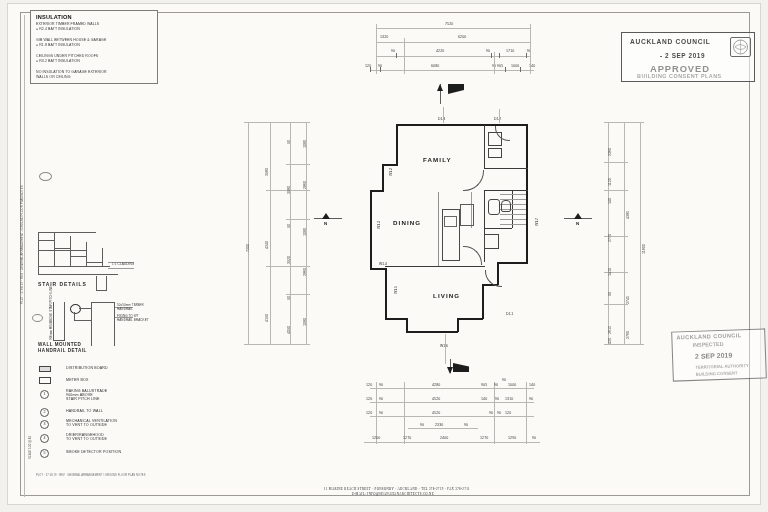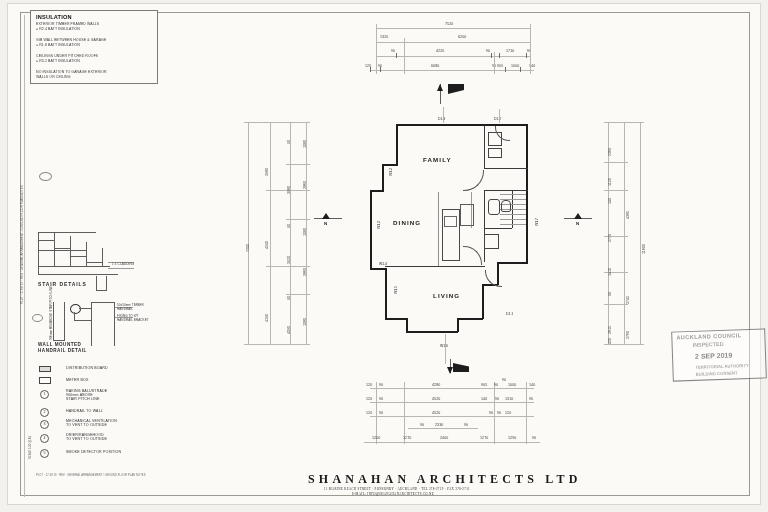--- a/index.html
+++ b/index.html
@@ -406,28 +406,40 @@
       <div class="dim" style="left:500px;top:432px;">1290</div>
       <div class="dim" style="left:524px;top:432px;">90</div>
     </div>
 
     <div style="position:absolute;left:442px;top:355px;">
       <div class="ln" style="left:0;top:0;width:.9px;height:14px;"></div>
       <div style="position:absolute;left:-3px;top:8px;width:0;height:0;border-left:3.5px solid transparent;border-right:3.5px solid transparent;border-top:7px solid #1d1d1d;"></div>
       <div style="position:absolute;left:3px;top:4px;width:16px;height:9px;background:#1d1d1d;clip-path:polygon(0 0,100% 40%,100% 100%,0 100%);"></div>
     </div>
 
+    <div class="stampbox" style="left:613px;top:28px;width:132px;height:48px;">
+      <div class="stamp-t" style="left:8px;top:5px;font-size:6.6px;letter-spacing:.7px;">AUCKLAND COUNCIL</div>
+      <div class="stamp-t" style="left:38px;top:19px;font-size:6.4px;letter-spacing:.6px;">- 2 SEP 2019</div>
+      <div class="stamp-t stamp-faded" style="left:28px;top:30px;font-size:9.4px;letter-spacing:.9px;">APPROVED</div>
+      <div class="stamp-t stamp-faded" style="left:15px;top:40px;font-size:5.4px;letter-spacing:.5px;opacity:.6;">BUILDING CONSENT PLANS</div>
+      <div class="crest" style="left:108px;top:4px;width:19px;height:18px;">
+        <svg width="19" height="18" viewBox="0 0 19 18">
+          <circle cx="9.5" cy="9" r="7" fill="none" stroke="#7a7a7a" stroke-width="0.7"></circle>
+          <path d="M4 9 q5 -5 11 0 q-5 5 -11 0 Z" fill="none" stroke="#8a8a8a" stroke-width="0.6"></path>
+          <line x1="9.5" y1="2" x2="9.5" y2="16" stroke="#8a8a8a" stroke-width="0.5"></line>
+        </svg>
+      </div>
+    </div>
 
     <div class="stampbox" style="left:664px;top:326px;width:92px;height:48px;transform:rotate(-2deg);opacity:.72;">
       <div class="stamp-t" style="left:4px;top:2px;font-size:5.6px;letter-spacing:.4px;color:#7d7d7d;">AUCKLAND COUNCIL</div>
       <div class="stamp-t" style="left:20px;top:10px;font-size:5.4px;color:#8a8a8a;">INSPECTED</div>
       <div class="stamp-t" style="left:22px;top:21px;font-size:7px;color:#5f5f5f;">2 SEP 2019</div>
       <div class="stamp-t" style="left:22px;top:33px;font-size:4.2px;color:#8c8c8c;">TERRITORIAL AUTHORITY</div>
       <div class="stamp-t" style="left:22px;top:40px;font-size:4.2px;color:#8c8c8c;">BUILDING CONSENT</div>
     </div>
 
 
-    <div class="tb-name" style="left:300px;top:468px;font-size:12px;">SHANAHAN ARCHITECTS LTD</div>
     <div class="tb-sub" style="left:316px;top:483px;font-size:3.1px;">11 MARINE REACH STREET  ·  PONSONBY  ·  AUCKLAND  ·  TEL 378-2719  ·  FAX 378-2711</div>
     <div class="tb-sub" style="left:344px;top:488px;font-size:3.1px;">E-MAIL: INFO@SHANAHANARCHITECTS.CO.NZ</div>
 
   </div>
 </div>
 
 </body></html>

